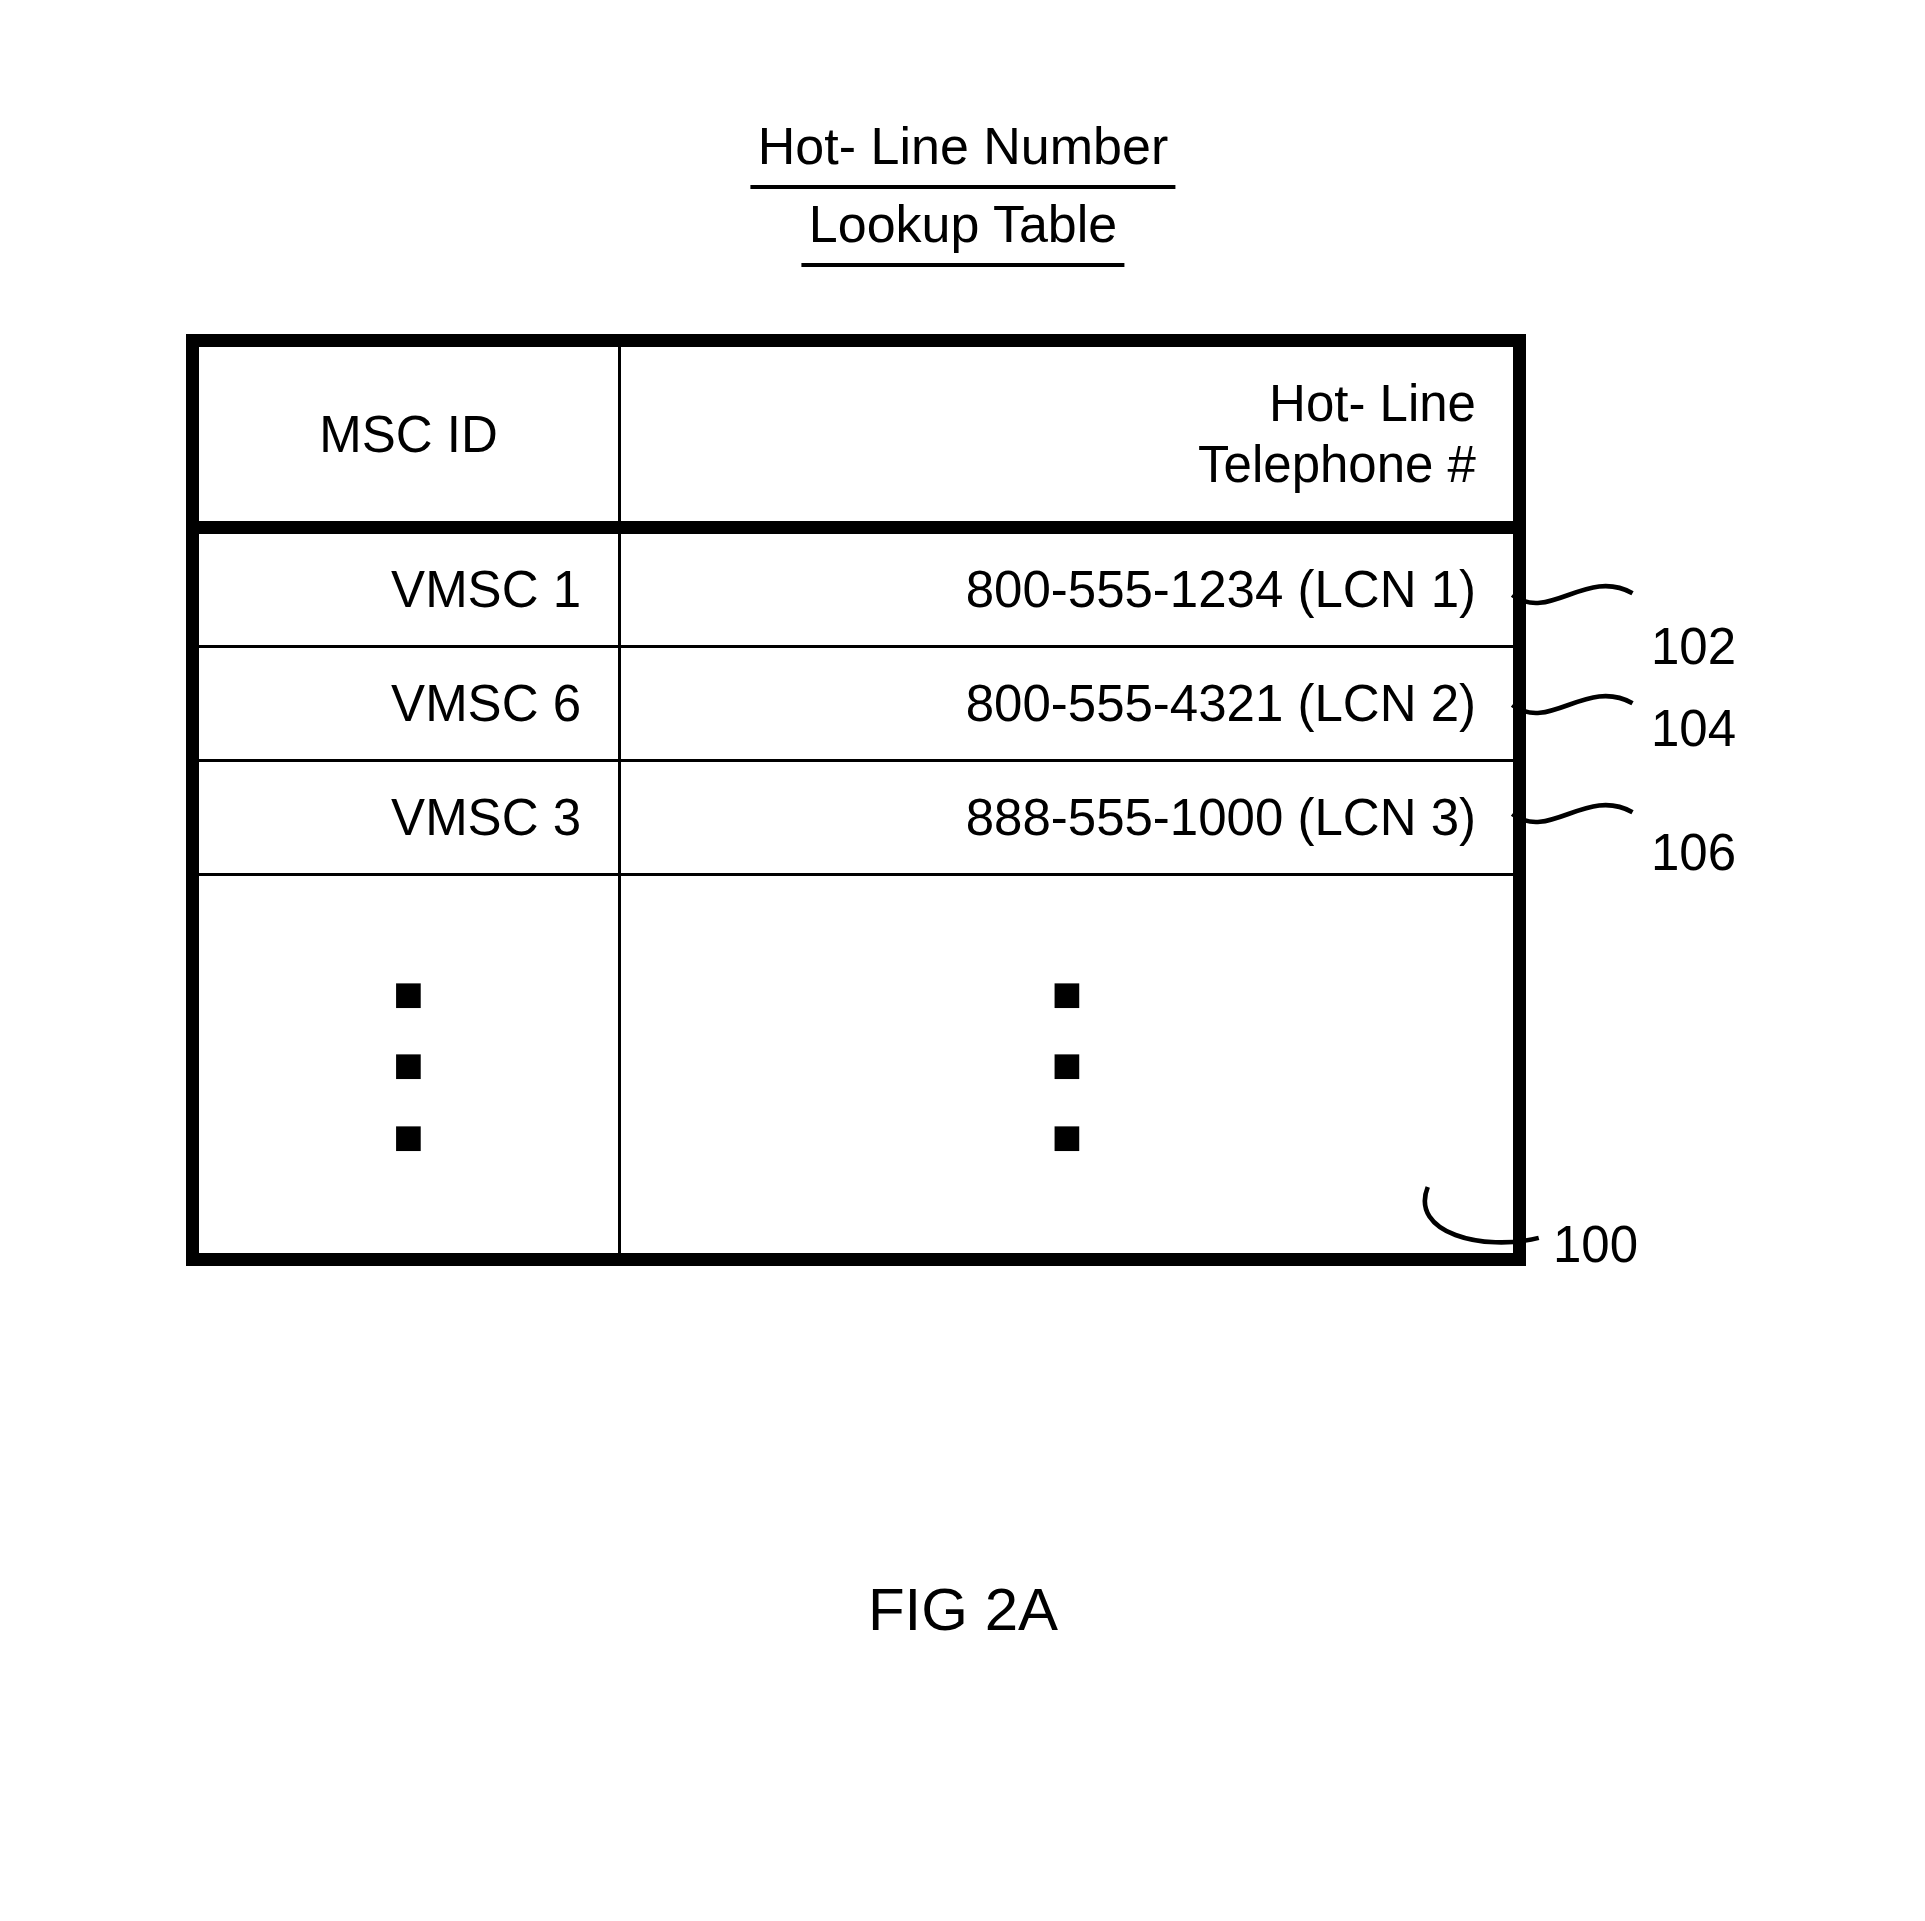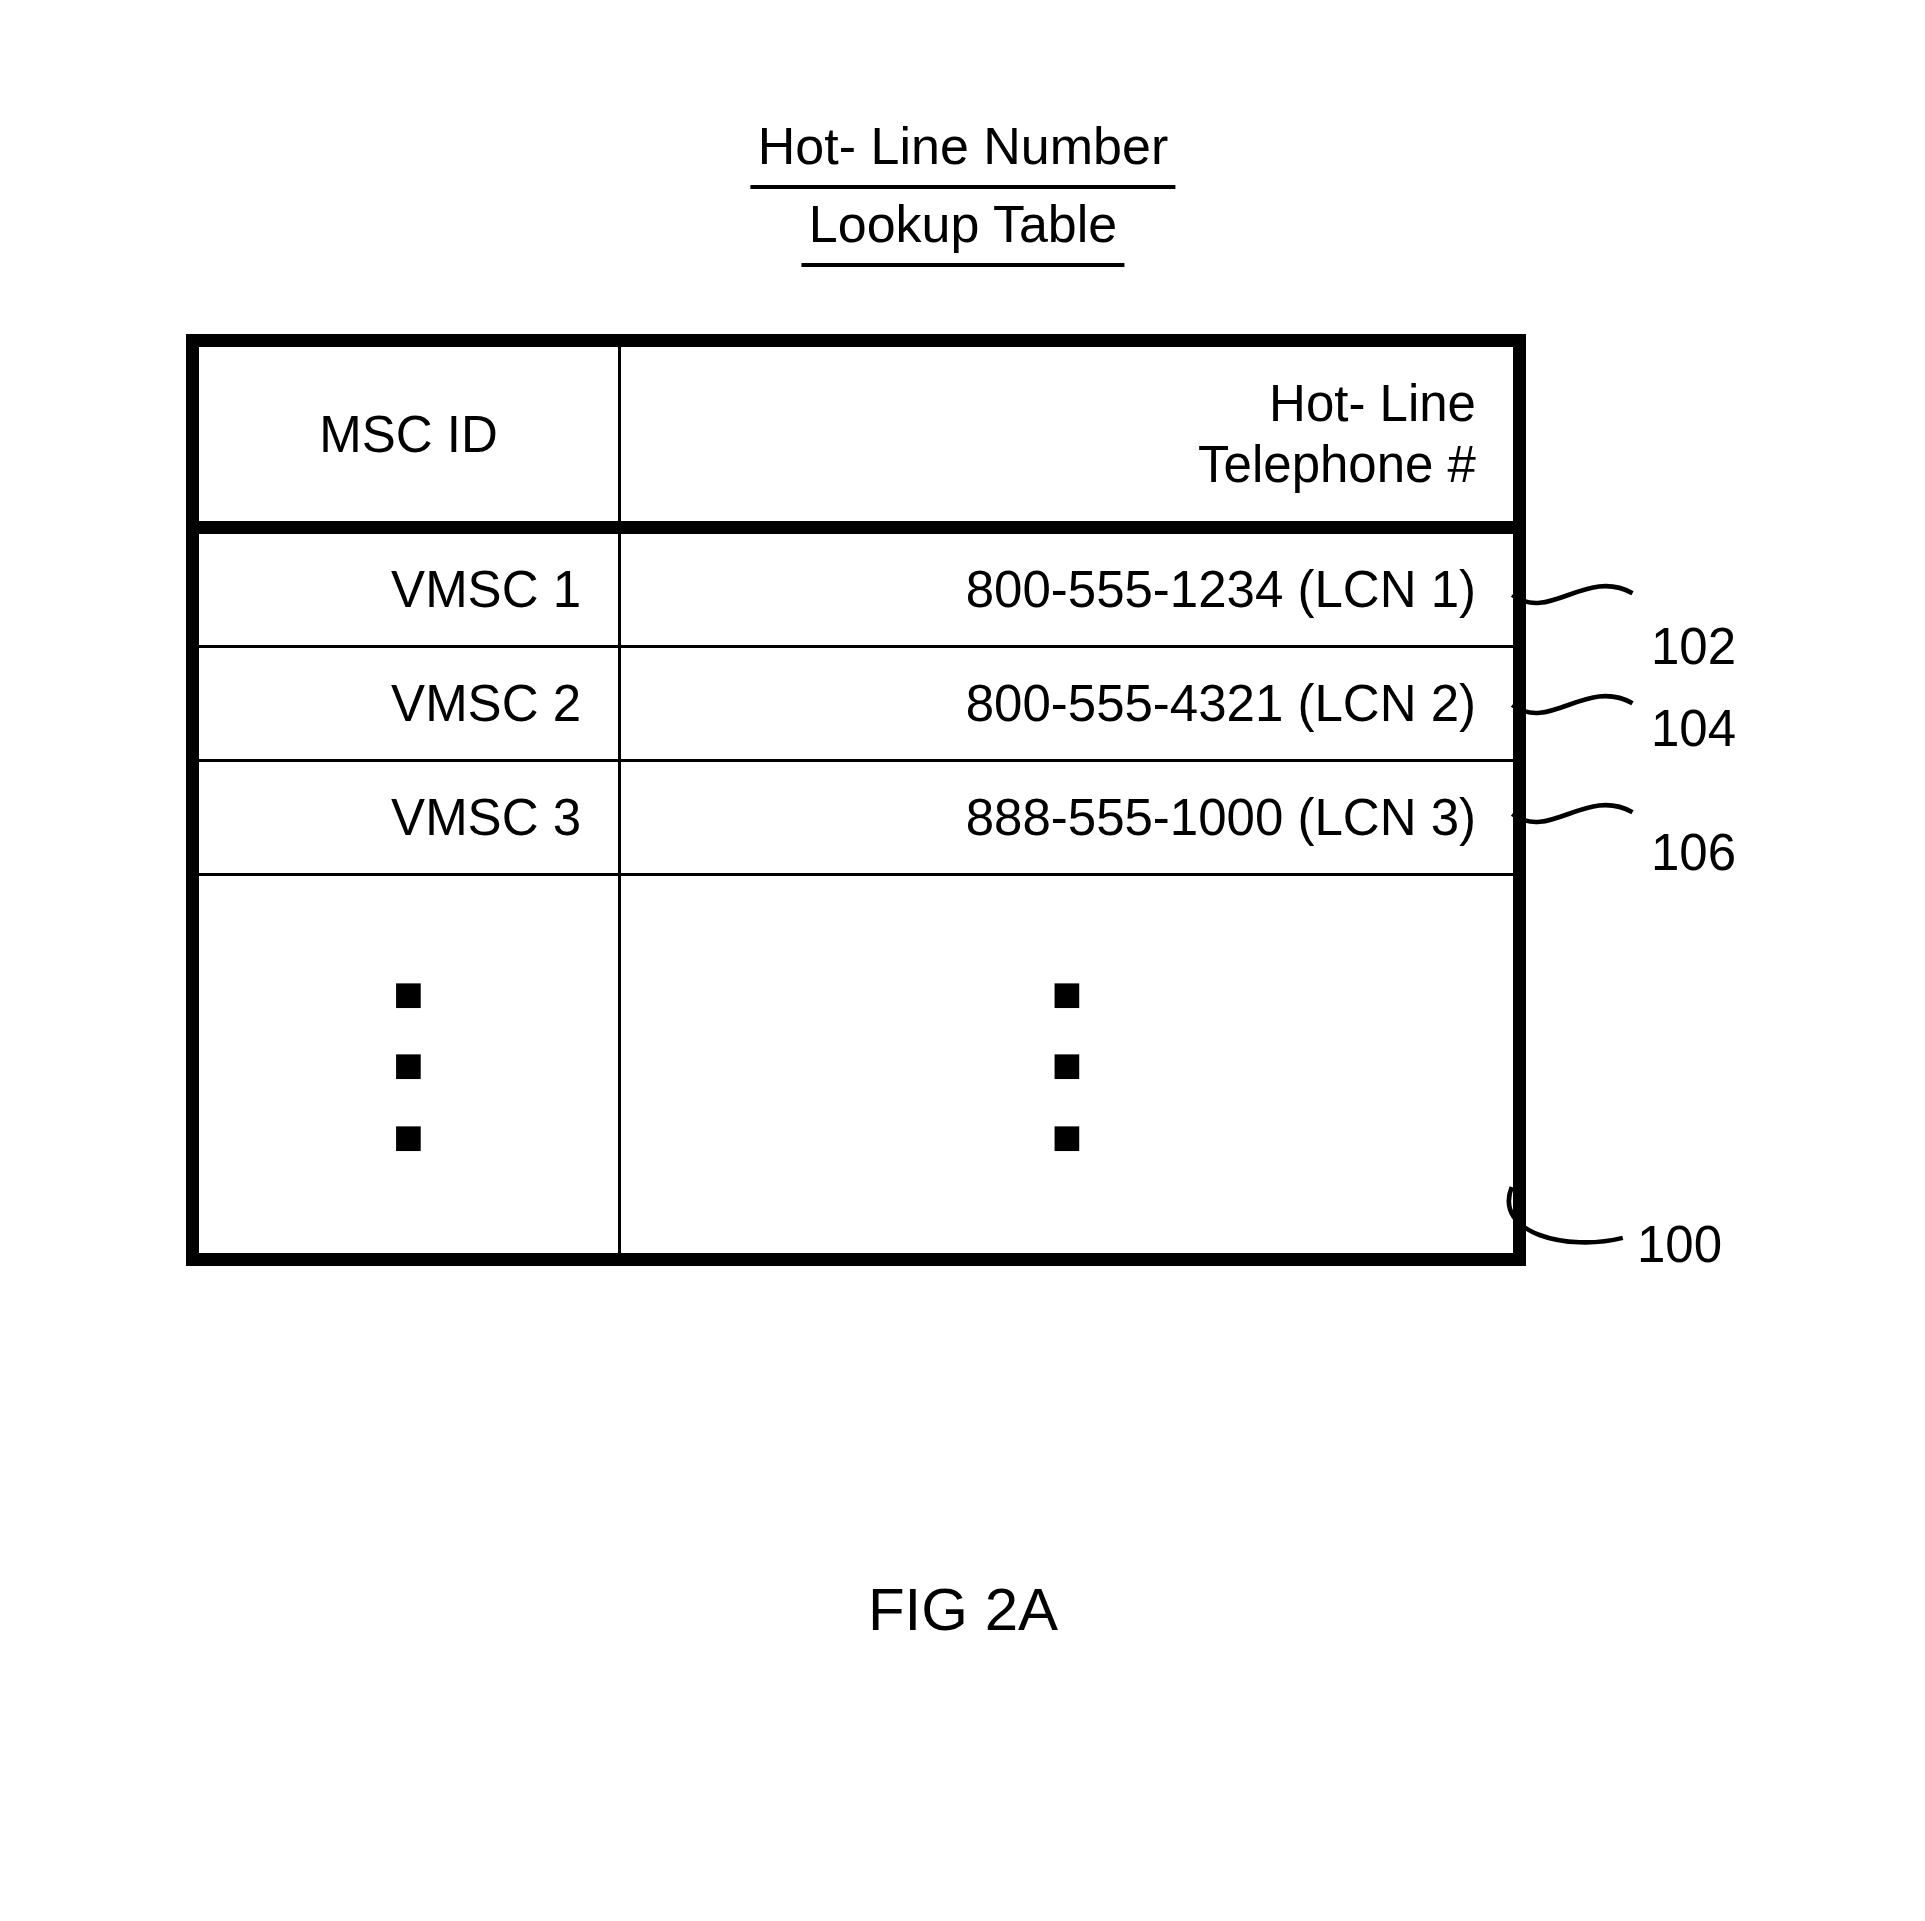--- a/index.html
+++ b/index.html
@@ -115,21 +115,21 @@
         </td>
       </tr>
       <tr>
         <td class="col1">VMSC 1</td>
         <td class="col2">
           <span class="phone">800-555-1234</span>
           <span class="lcn">(LCN 1)</span>
         </td>
       </tr>
       <tr>
-        <td class="col1">VMSC 2</td>
+        <td class="col1">VMSC 6</td>
         <td class="col2">
           <span class="phone">800-555-4321</span>
           <span class="lcn">(LCN 2)</span>
         </td>
       </tr>
       <tr>
         <td class="col1">VMSC 3</td>
         <td class="col2">
           <span class="phone">888-555-1000</span>
           <span class="lcn">(LCN 3)</span>
@@ -162,21 +162,21 @@
         <path d="M0 40 C 40 70, 80 10, 130 38" stroke="#000" stroke-width="5" fill="none"></path>
       </svg>
     <span class="num" style="left:139px; top:11px;margin-top:20px;">104</span>
   </div>
   <div class="callout" style="top:777px; left:1512px; width:241px; height:74px;">
     <svg width="130" height="74" viewBox="0 0 140 80">
         <path d="M0 40 C 40 70, 80 10, 130 38" stroke="#000" stroke-width="5" fill="none"></path>
       </svg>
     <span class="num" style="left:139px; top:11px;margin-top:35px;">106</span>
   </div>
-  <div class="callout" style="top:1187px; left:1484px; width:260px; height:111px;">
+  <div class="callout" style="top:1187px; left:1400px; width:260px; height:111px;">
     <svg width="148" height="111" viewBox="0 0 160 120">
         <path d="M30 0 C 10 50, 90 70, 150 55" stroke="#000" stroke-width="5" fill="none"></path>
       </svg>
     <span class="num" style="left:153px; top:28px;">100</span>
   </div>
 
   <div class="fig">FIG 2A</div>
 
 </div>
 

